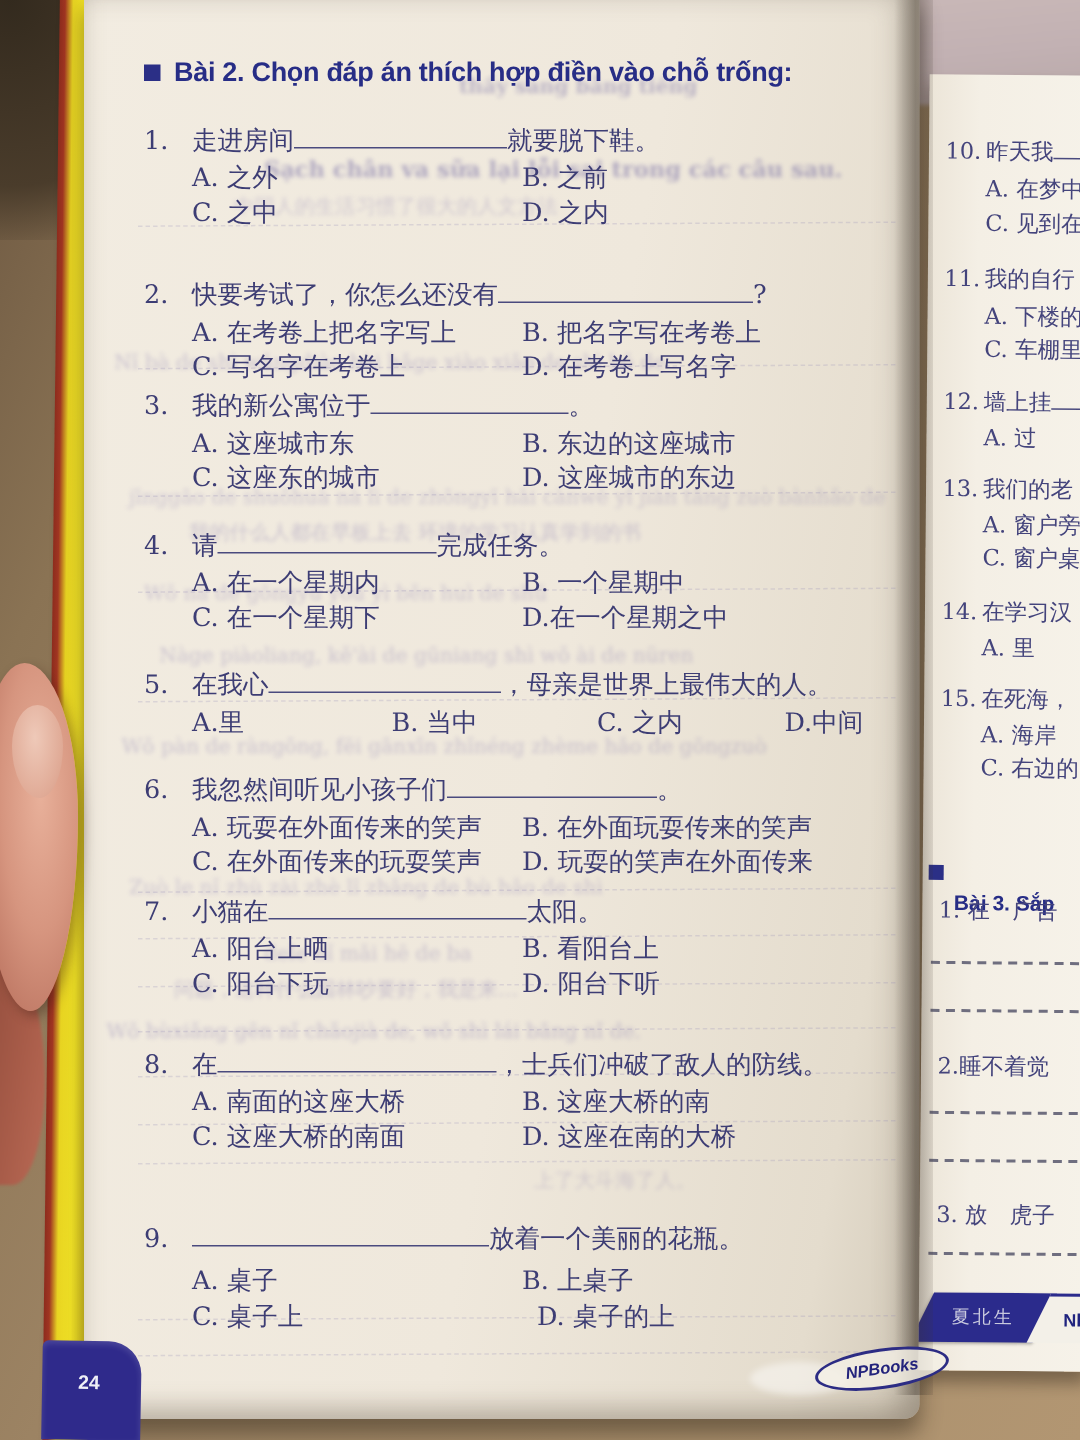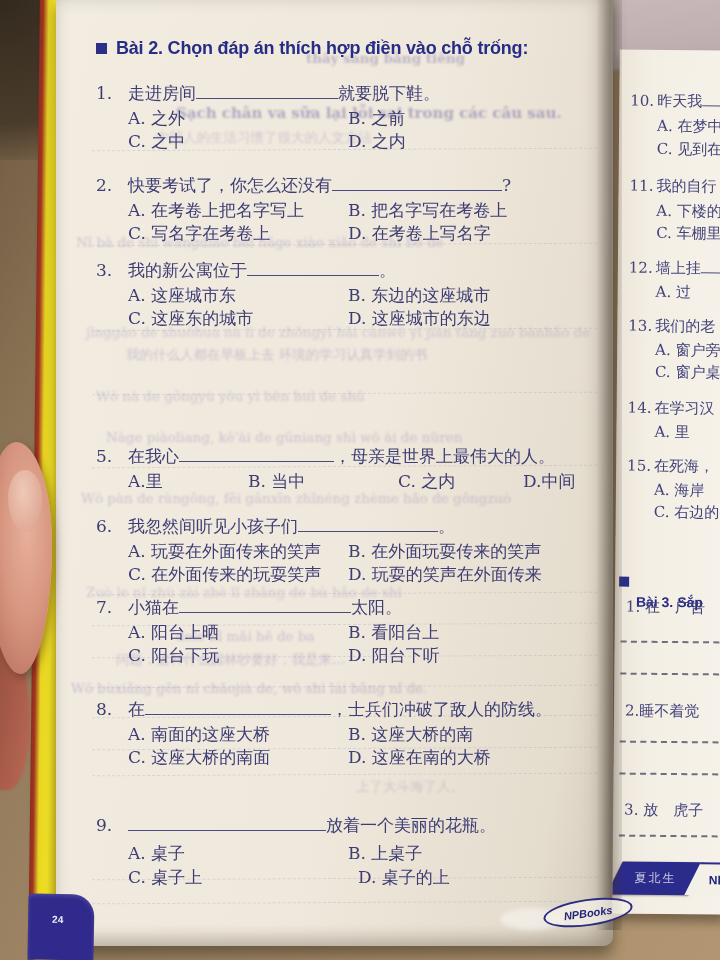--- a/index.html
+++ b/index.html
@@ -46,21 +46,21 @@
 
   .lq { position:absolute; left:40px; width:512px; height:78px; font-size:17px; }
   .qline { position:absolute; top:0; left:0; width:100%; white-space:nowrap; }
   .qnum { display:inline-block; width:32px; }
   .blank { display:inline-block; height:15px; border-bottom:1.6px solid #4a4a7e; vertical-align:baseline; }
   .orow { position:absolute; left:32px; width:480px; white-space:nowrap; }
   .o2col .r1 { top:25px; } .o2col .r2 { top:48px; }
   .oA { position:absolute; left:0; }
   .oB { position:absolute; left:220px; }
   .q5row { top:25px; }
-  .q5row .p0{position:absolute;left:0;} .q5row .p1{position:absolute;left:120px;}
+  .q5row .p0{position:absolute;left:0;} .q5row .p1{position:absolute;left:133px;}
   .q5row .p2{position:absolute;left:270px;} .q5row .p3{position:absolute;left:395px;}
 
   
   .bleed { position:absolute; color:#6f64a6; filter:blur(1.3px); white-space:nowrap;
     font-size:13.5px; pointer-events:none; }
   .bleed.bold { font-weight:bold; color:#4e4694; }
   .rule { position:absolute; left:36px; width:505px; border-top:1.4px dashed #8d85b5; opacity:0.22; transform:rotate(-0.3deg); }
 
   
   .rp-cn { color:#44447c; font-size:15px; }
@@ -72,21 +72,21 @@
     font-family:"Liberation Sans","DejaVu Sans",sans-serif; }
   #bai3 .sq { width:10px; height:10px; background:#2b2f86; flex:0 0 auto; }
   #bai3 .t { font-size:14px; font-weight:bold; color:#272d86; white-space:nowrap;margin-top:40px; }
   .ritem { position:absolute; left:11px; width:150px; white-space:nowrap; }
   .rdash { position:absolute; left:6px; width:140px; border-top:2px dashed #4e4e66; opacity:0.8; }
 
   
   #pagenum-box { left:28px; top:894px; width:66px; height:66px; background:#2f2a8b;
     border-top-right-radius:22px; border-top-left-radius:4px; z-index:6;
     box-shadow:inset 0 2px 4px rgba(255,255,255,0.15); transform:rotate(1deg); }
-  #pagenum-box span { position:absolute; left:24px; top:20px; color:#efeff6; font-size:10px;
+  #pagenum-box span { position:absolute; left:24px; top:20px; color:#efeff6; font-size:13px;
     font-family:"Liberation Sans","DejaVu Sans",sans-serif; font-weight:bold; }
   #stamp { left:543px; top:899px; width:90px; height:27px; border:2px solid #2c2c84;
     border-radius:50%; background:rgba(244,240,230,0.8); transform:rotate(-8deg); z-index:6;
     display:flex; align-items:center; justify-content:center; }
   #stamp span { font-family:"Liberation Sans","DejaVu Sans",sans-serif; font-weight:bold;
     font-style:italic; font-size:11px; color:#23237c; }
   #stamp-tail { left:500px; top:908px; width:66px; height:22px; border-radius:50%;
     background:rgba(255,255,255,0.45); filter:blur(2px); z-index:6; }
   #tab { position:absolute; left:-6px; top:810px; width:130px; height:37px; z-index:6; }
   #tab .blue { position:absolute; left:8px; top:2px; width:82px; height:33px; background:#2b2b8c;
@@ -161,21 +161,21 @@
       <div class="orow r1">
           <span class="oA">A. 之外</span>
           <span class="oB">B. 之前</span>
         </div>
       <div class="orow r2">
           <span class="oA">C. 之中</span>
           <span class="oB">D. 之内</span>
         </div>
     </div>
 
-    <div class="lq cn o2col" style="top:178px">
+    <div class="lq cn o2col" style="top:189px">
       <div class="qline"><span class="qnum">2.</span><span>快要考试了，你怎么还没有</span><span class="blank" style="width:170px"></span><span>?</span></div>
       <div class="orow r1">
           <span class="oA">A. 在考卷上把名字写上</span>
           <span class="oB">B. 把名字写在考卷上</span>
         </div>
       <div class="orow r2">
           <span class="oA">C. 写名字在考卷上</span>
           <span class="oB">D. 在考卷上写名字</span>
         </div>
     </div>
@@ -185,20 +185,31 @@
       <div class="orow r1">
           <span class="oA">A. 这座城市东</span>
           <span class="oB">B. 东边的这座城市</span>
         </div>
       <div class="orow r2">
           <span class="oA">C. 这座东的城市</span>
           <span class="oB">D. 这座城市的东边</span>
         </div>
     </div>
 
+    <div class="lq cn o2col" style="top:356px">
+      <div class="qline"><span class="qnum">4.</span><span>请</span><span class="blank" style="width:146px"></span><span>完成任务。</span></div>
+      <div class="orow r1">
+          <span class="oA">A. 在一个星期内</span>
+          <span class="oB">B. 一个星期中</span>
+        </div>
+      <div class="orow r2">
+          <span class="oA">C. 在一个星期下</span>
+          <span class="oB">D.在一个星期之中</span>
+        </div>
+    </div>
 
     <div class="lq cn" style="top:449px">
       <div class="qline"><span class="qnum">5.</span><span>在我心</span><span class="blank" style="width:155px"></span><span>，母亲是世界上最伟大的人。</span></div>
       <div class="orow q5row">
           <span class="p0">A.里</span>
           <span class="p1">B. 当中</span>
           <span class="p2">C. 之内</span>
           <span class="p3">D.中间</span>
         </div>
     </div>

